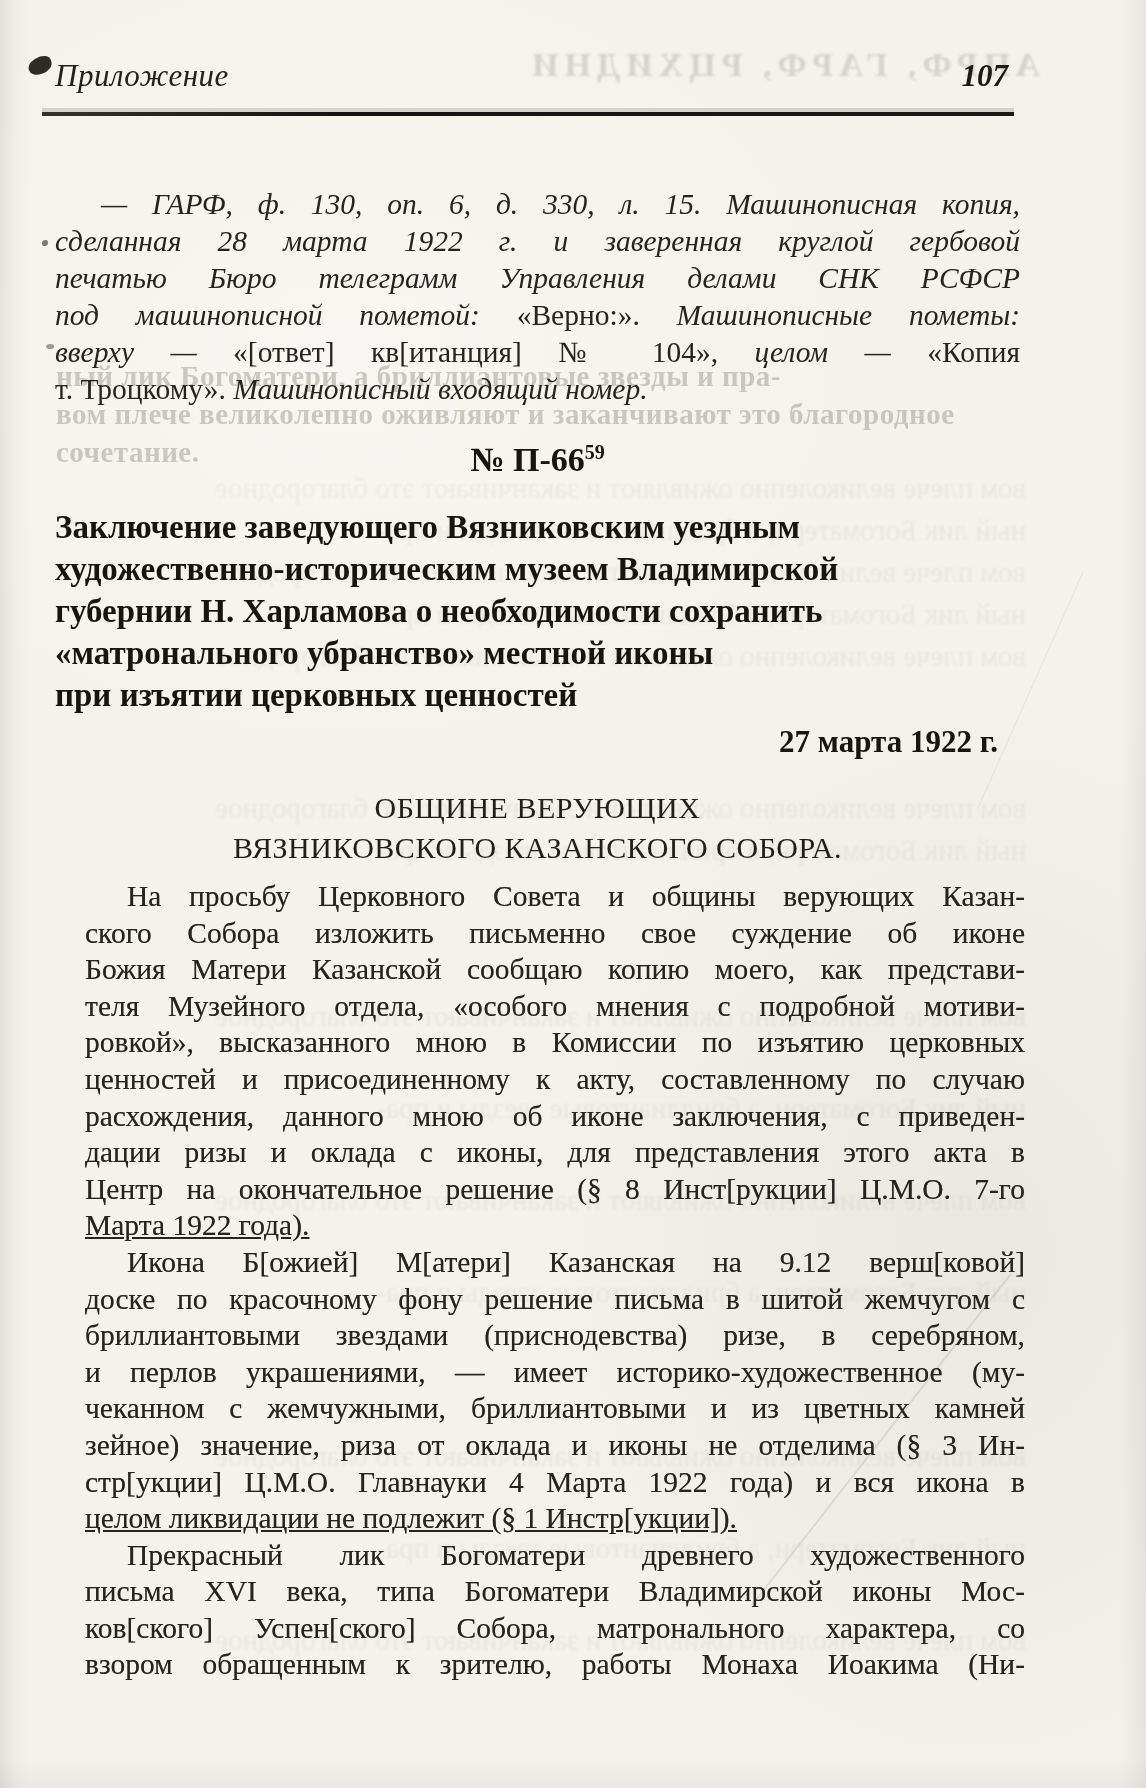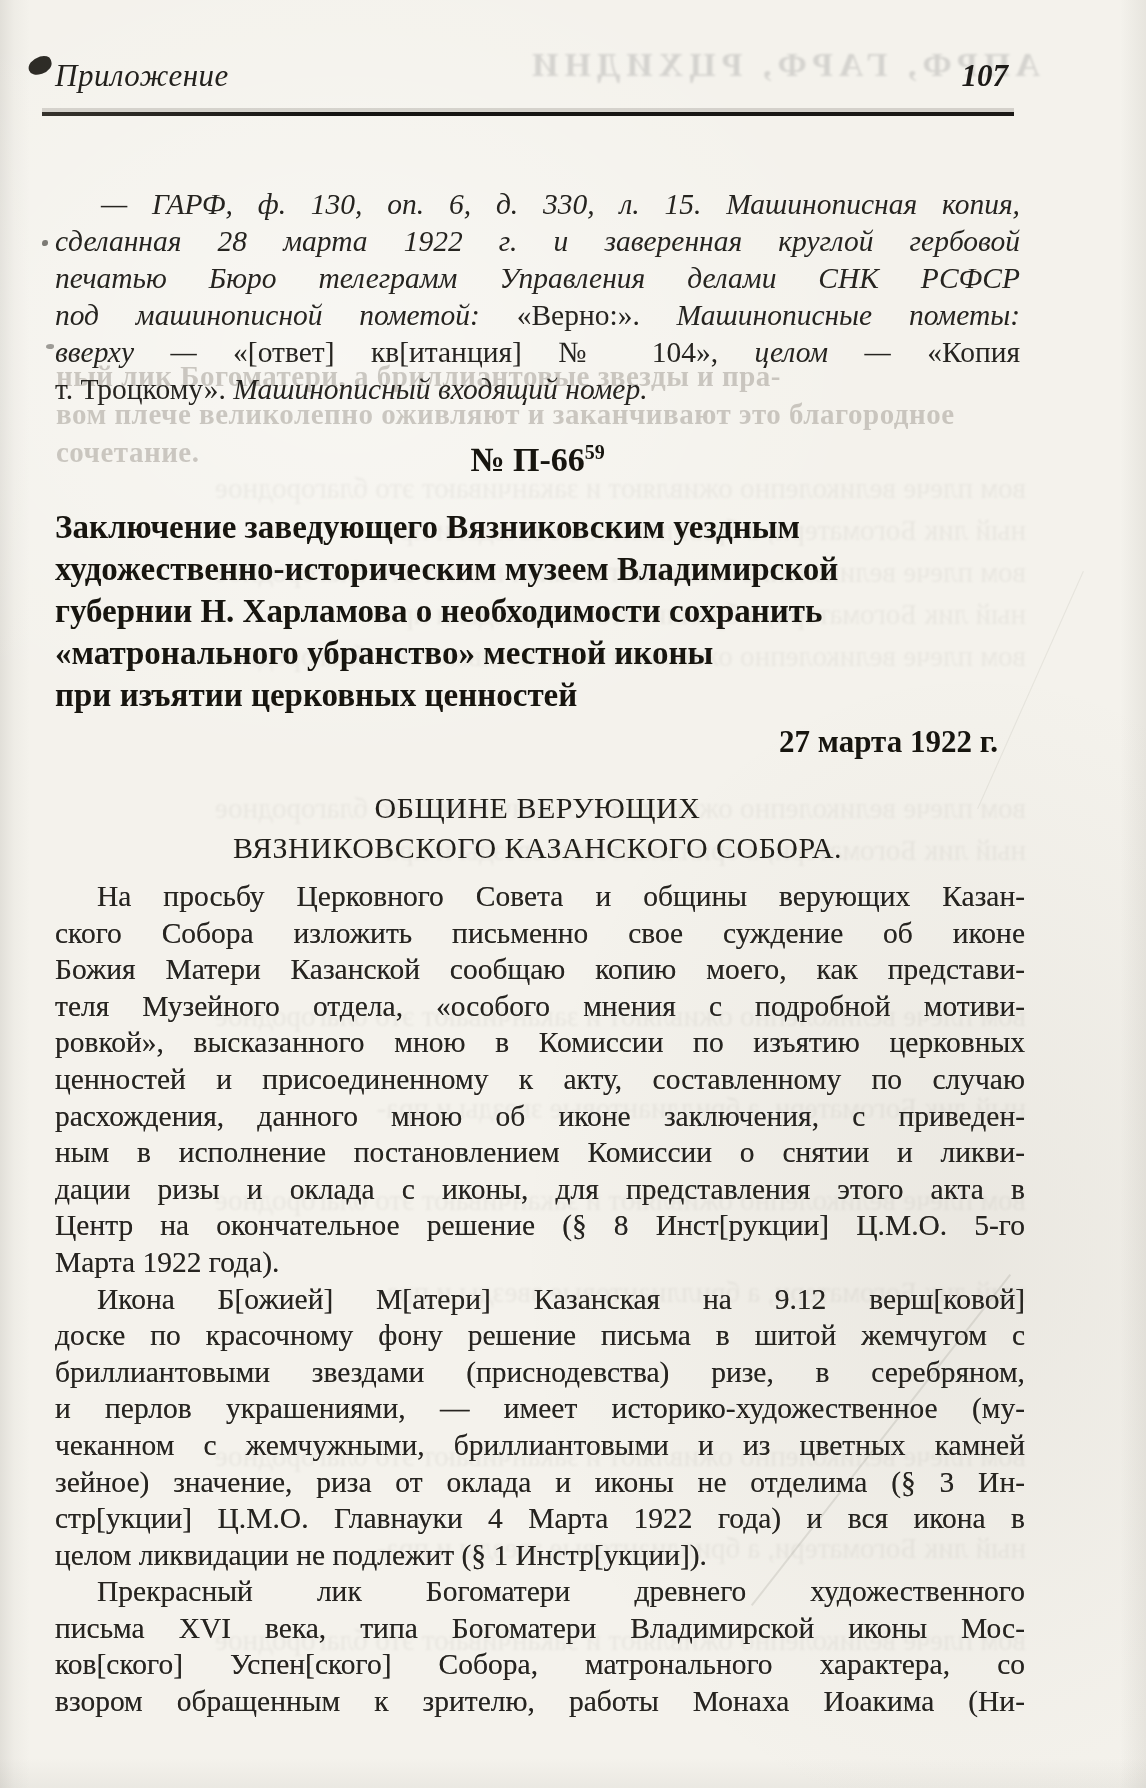--- a/index.html
+++ b/index.html
@@ -38,22 +38,22 @@
   .doc-num sup{font-size:20px;vertical-align:super;line-height:0;}
   .doc-title{position:absolute;top:506px;left:55px;width:965px;text-align:left;font-weight:700;font-size:33px;color:#17150f;}
   .doc-title .t-line{height:42px;line-height:42px;}
   .doc-date{position:absolute;top:724px;left:55px;width:965px;text-align:right;padding-right:22px;box-sizing:border-box;font-weight:700;font-size:31px;color:#17150f;}
   
   .addressee{position:absolute;top:788px;left:55px;width:965px;text-align:center;font-size:30px;letter-spacing:.5px;color:#211f1a;}
   .ad-line{height:40px;line-height:40px;}
   
   .bodytext{position:absolute;top:878px;left:55px;width:970px;font-size:29.5px;color:#262420;
             text-shadow:0 0 .4px rgba(40,37,32,.55);}
-  .b-line{height:36.6px;line-height:36.6px;text-align:justify;text-align-last:justify;}
-  .b-line.left{text-align:right;text-align-last:left;}
+  .b-line{height:36.6px;line-height:36.6px;text-align:justify;text-align-last:justify;margin-left:30px;}
+  .b-line.left{text-align:right;text-align-last:left;text-decoration:underline;}
   .b-line.ind{padding-left:42px;box-sizing:border-box;}
   
   .ghosts{position:absolute;inset:0;z-index:1;pointer-events:none;}
   .bleed{position:absolute;left:56px;width:970px;font-size:29px;color:#8e8a82;
          filter:blur(1.1px);transform:scaleX(-1);opacity:.11;white-space:nowrap;overflow:hidden;}
   .b-top{top:46px;left:220px;width:820px;font-size:34px;font-weight:700;letter-spacing:6px;
          opacity:.30;filter:blur(.8px);color:#8d8d8d;}
   .setoff{transform:none;filter:blur(.7px);opacity:.52;color:#a29d95;font-weight:600;letter-spacing:.5px;}
   .s1{top:360px}.s2{top:398px}.s3{top:436px}
   .m1{top:472px}.m2{top:514px}.m3{top:556px}.m4{top:598px}.m5{top:640px}
@@ -150,23 +150,22 @@
 
     <div class="bodytext">
       <div>
         <div class="b-line ind">На просьбу Церковного Совета и общины верующих Казан-</div>
         <div class="b-line">ского Собора изложить письменно свое суждение об иконе</div>
         <div class="b-line">Божия Матери Казанской сообщаю копию моего, как представи-</div>
         <div class="b-line">теля Музейного отдела, «особого мнения с подробной мотиви-</div>
         <div class="b-line">ровкой», высказанного мною в Комиссии по изъятию церковных</div>
         <div class="b-line">ценностей и присоединенному к акту, составленному по случаю</div>
         <div class="b-line">расхождения, данного мною об иконе заключения, с приведен-</div>
-        <div class="b-line">ным в исполнение постановлением Комиссии о снятии и ликви-</div>
         <div class="b-line">дации ризы и оклада с иконы, для представления этого акта в</div>
-        <div class="b-line">Центр на окончательное решение (§ 8 Инст[рукции] Ц.М.О. 5-го</div>
+        <div class="b-line">Центр на окончательное решение (§ 8 Инст[рукции] Ц.М.О. 7-го</div>
         <div class="b-line left">Марта 1922 года).</div>
       </div>
       <div>
         <div class="b-line ind">Икона Б[ожией] М[атери] Казанская на 9.12 верш[ковой]</div>
         <div class="b-line">доске по красочному фону решение письма в шитой жемчугом с</div>
         <div class="b-line">бриллиантовыми звездами (приснодевства) ризе, в серебряном,</div>
         <div class="b-line">и перлов украшениями, — имеет историко-художественное (му-</div>
         <div class="b-line">чеканном с жемчужными, бриллиантовыми и из цветных камней</div>
         <div class="b-line">зейное) значение, риза от оклада и иконы не отделима (§ 3 Ин-</div>
         <div class="b-line">стр[укции] Ц.М.О. Главнауки 4 Марта 1922 года) и вся икона в</div>

